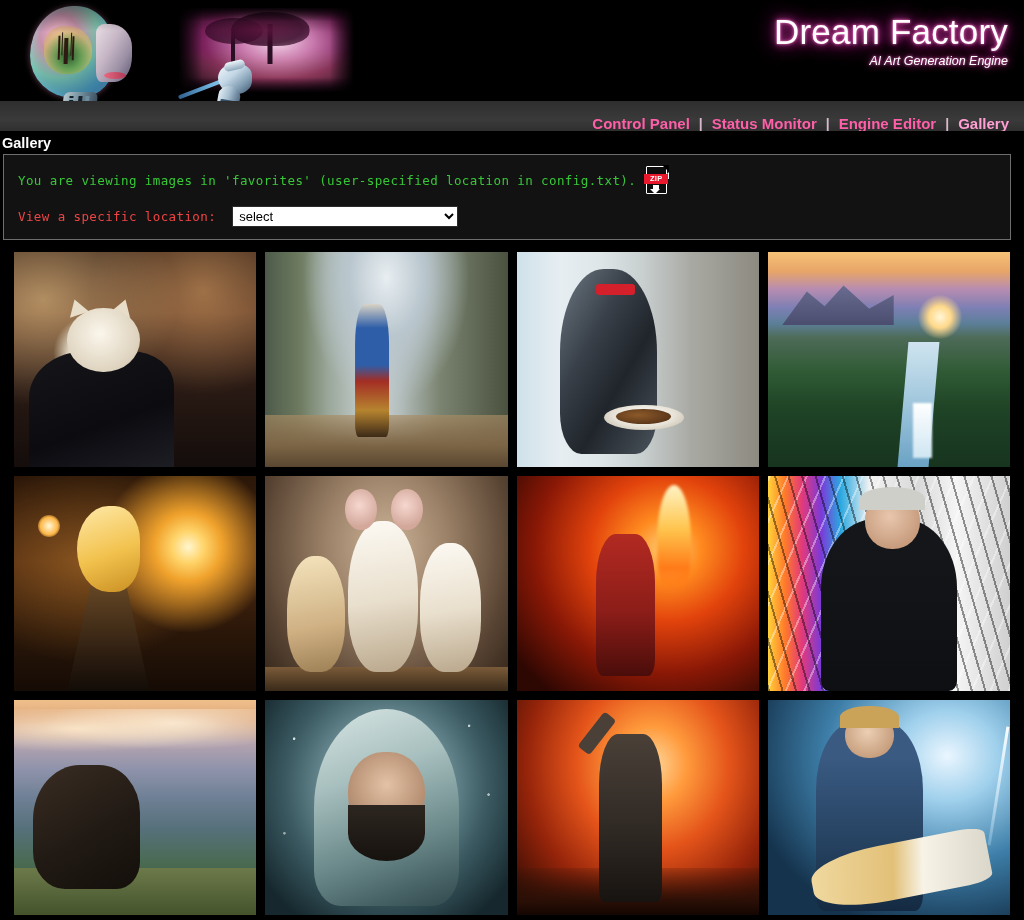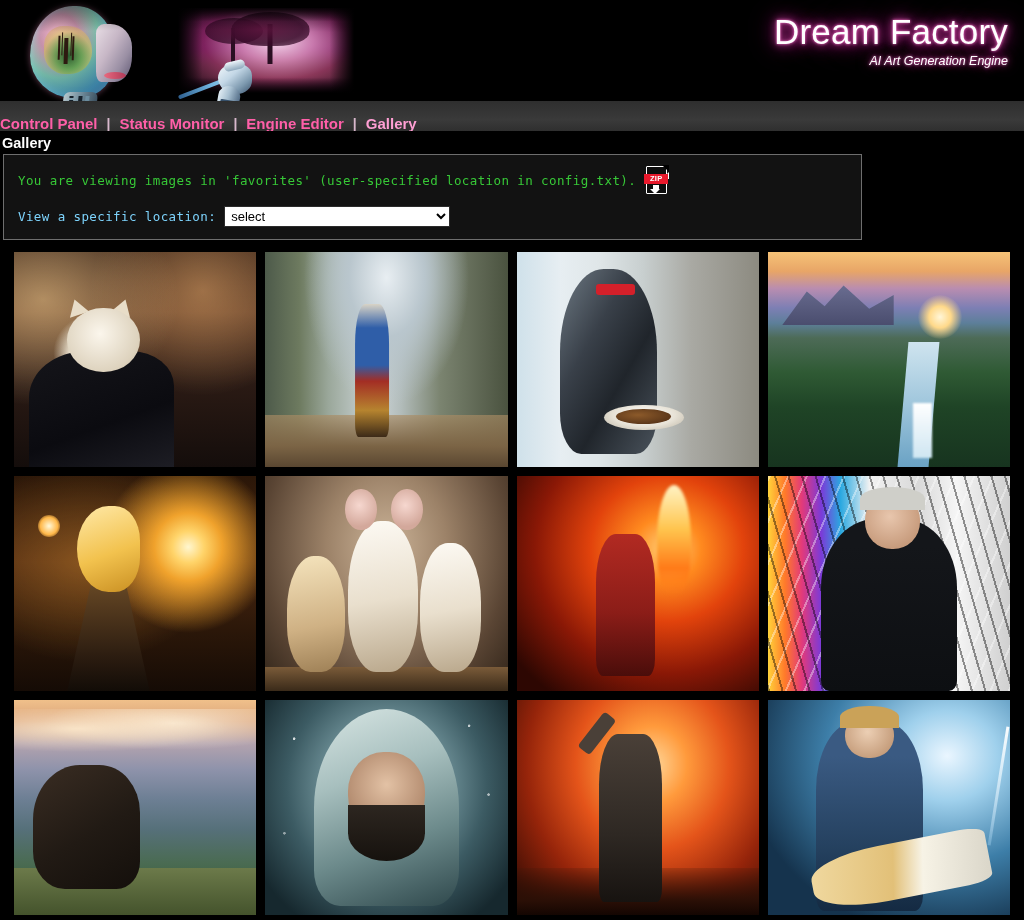--- a/index.html
+++ b/index.html
@@ -252,21 +252,21 @@
   
   .navbar {
     position: absolute;
     left: 0;
     top: 101px;
     width: 1024px;
     height: 45px;
     background: linear-gradient(to bottom, #2e2e2e 0%, #3a3a3a 42%, #2b2b2b 76%, #1d1d1d 100%);
     display: flex;
     align-items: center;
-    justify-content: flex-start;
+    justify-content: flex-end;
     box-sizing: border-box;
     padding-right: 15px;
   }
   .nav-link {
     font-size: 15px;
     font-weight: bold;
     color: #ff5fa8;
     text-decoration: none;
     cursor: pointer;
     white-space: nowrap;
@@ -286,21 +286,21 @@
   .page-title {
     margin: 4px 0 3px 2px;
     font-size: 14.5px;
     font-weight: bold;
     color: #ffffff;
   }
 
   
   .info-panel {
     margin: 0 0 0 3px;
-    width: 859px;
+    width: 1008px;
     box-sizing: border-box;
     border: 1px solid #6e6e6e;
     background: #121212;
     padding: 11px 14px 12px 14px;
     position: relative;
   }
   .info-line {
     display: flex;
     align-items: center;
     font-family: "DejaVu Sans Mono", "Liberation Mono", monospace;
@@ -372,23 +372,23 @@
     border-top: 5px solid #ffffff;
   }
   .info-row2 {
     display: flex;
     align-items: center;
     margin-top: 12px;
   }
   .info-row2 .lbl {
     font-family: "DejaVu Sans Mono", "Liberation Mono", monospace;
     font-size: 12.5px;
-    color: #7dd3fc;
+    color: #ef4444;
     letter-spacing: .4px;
-    margin-right: 8px;
+    margin-right: 16px;
   }
   .loc-select {
     width: 226px;
     height: 21px;
     font-family: "Liberation Sans", sans-serif;
     font-size: 13px;
     color: #000000;
     background: #ffffff;
     border: 1px solid #2b2b2b;
     border-radius: 0;

